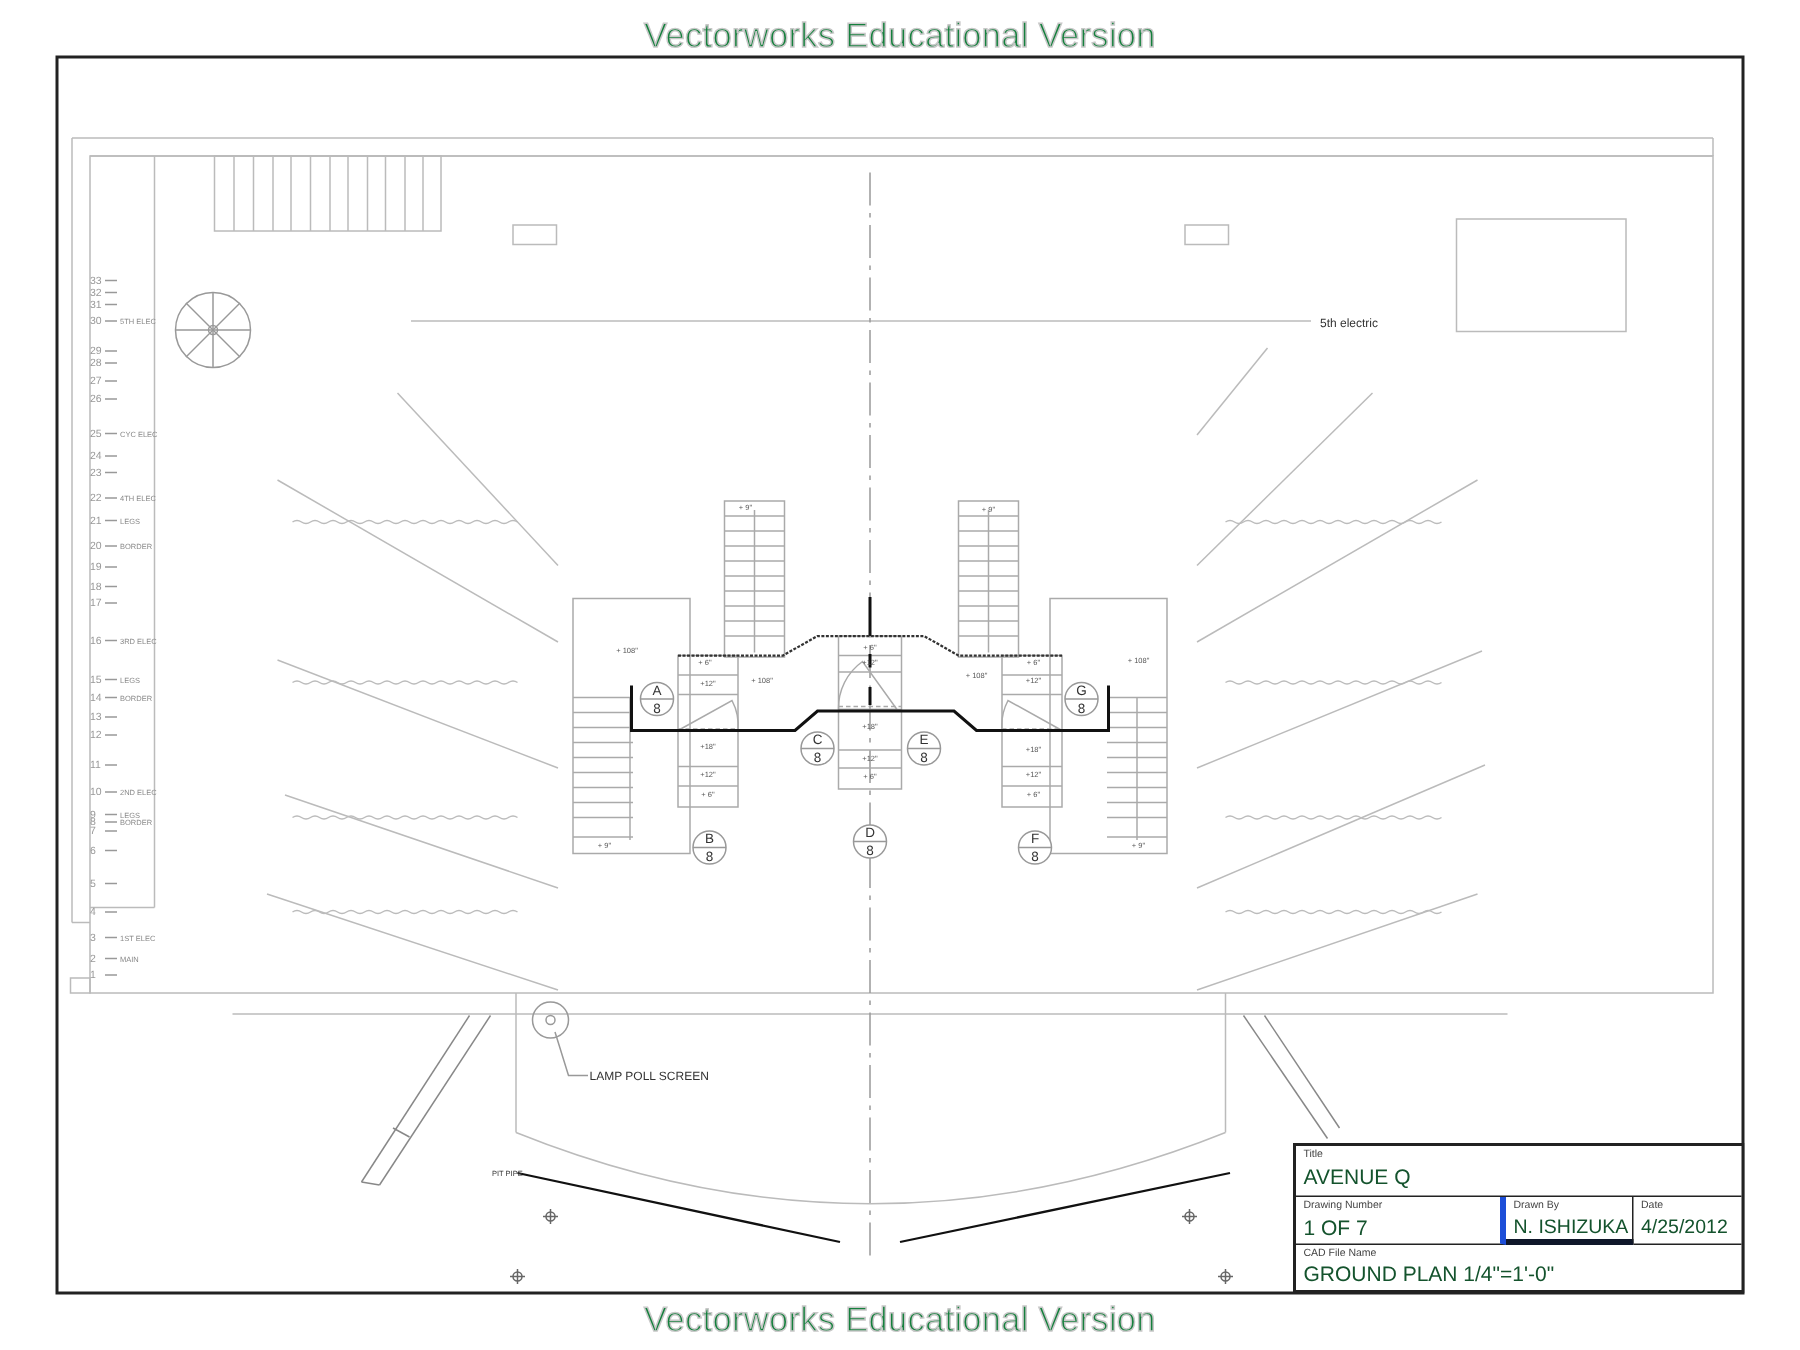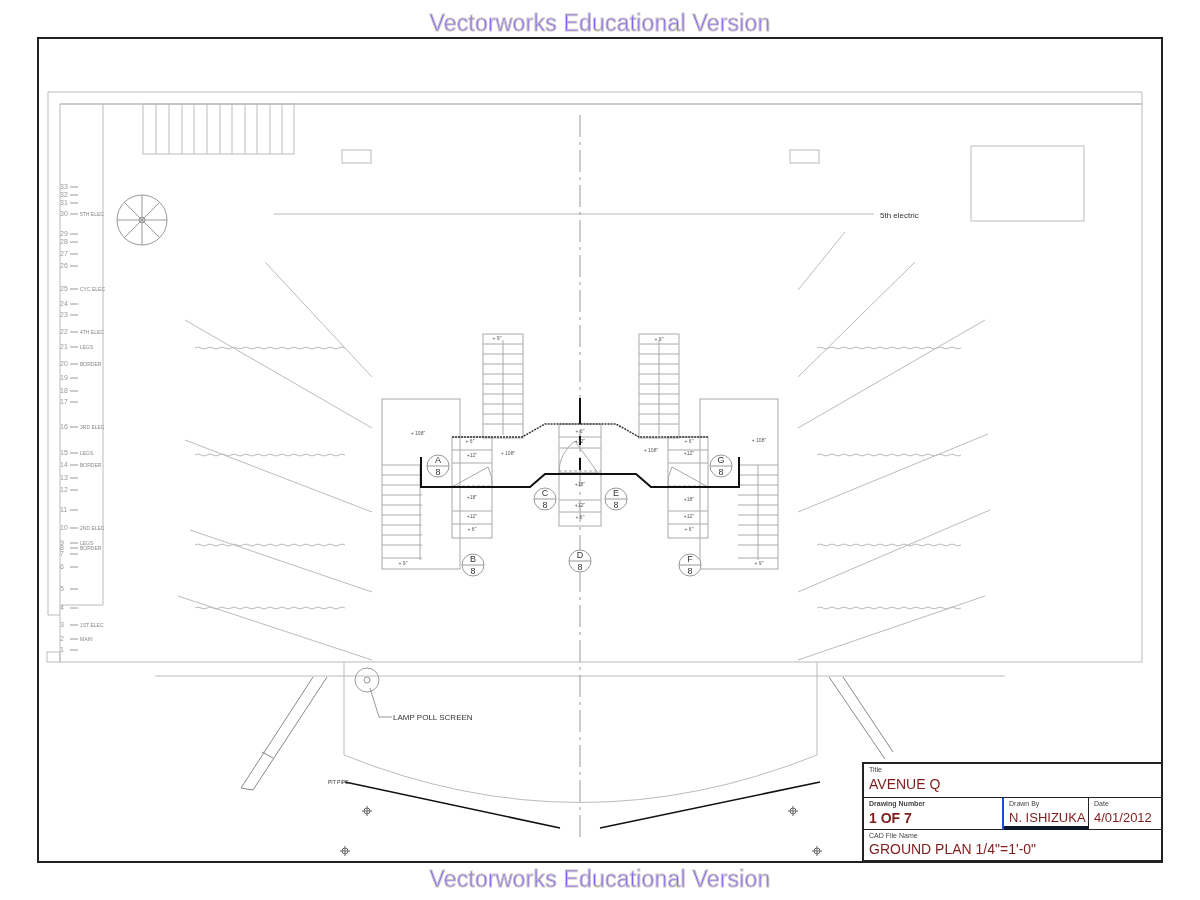--- a/index.html
+++ b/index.html
@@ -1,22 +1,22 @@
 <!DOCTYPE html>
 <html><head>
 <meta charset="utf-8">
 <style>
   html,body{margin:0;padding:0;background:#fff;}
   body{width:1200px;height:900px;position:relative;overflow:hidden;font-family:"Liberation Sans",sans-serif;}
   svg{position:absolute;left:0;top:0;}
-  .wm{position:absolute;left:0;width:1200px;text-align:center;font-family:"Liberation Sans",sans-serif;font-size:23px;color:#8b5cf6;-webkit-text-stroke:1px #c8c8c8;letter-spacing:0.2px;}
+  .wm{position:absolute;left:0;width:1200px;text-align:center;font-family:"Liberation Sans",sans-serif;font-size:23px;color:#15803d;-webkit-text-stroke:1px #c8c8c8;letter-spacing:0.2px;}
   .tb{position:absolute;border:2px solid #222;background:#fff;box-sizing:border-box;}
   .cell{position:absolute;box-sizing:border-box;}
   .lbl{position:absolute;left:5px;top:2px;font-size:7px;color:#444;}
-  .val{position:absolute;left:5px;font-size:14px;color:#7f1d1d;}
+  .val{position:absolute;left:5px;font-size:14px;color:#14532d;}
   .tiny{font-family:"Liberation Sans",sans-serif;font-size:6px;fill:#888;}
   .lnum{font-family:"Liberation Sans",sans-serif;font-size:7px;fill:#999;}
   .dim{font-family:"Liberation Sans",sans-serif;font-size:5px;fill:#555;}
   .mk{font-family:"Liberation Sans",sans-serif;font-size:9px;fill:#333;text-anchor:middle;}
 </style>
 </head>
 <body>
 
 <div class="wm" style="top:10px;">Vectorworks Educational Version</div>
 <div class="wm" style="top:866px;">Vectorworks Educational Version</div>
@@ -378,29 +378,29 @@
       <line x1="812" y1="851" x2="822" y2="851"></line>
       <line x1="817" y1="846" x2="817" y2="856"></line>
   </g>
 </svg>
 
 <div class="tb" style="left:862px;top:762px;width:301px;height:100px;">
   <div class="cell" style="left:0;top:0;width:297px;height:34px;border-bottom:1px solid #222;">
     <span class="lbl">Title</span>
     <span class="val" style="top:12px;">AVENUE Q</span>
   </div>
-  <div class="cell" style="left:0;top:34px;width:140px;height:32px;border-bottom:1px solid #222;border-right:2px solid #1d4ed8;font-weight:bold;">
+  <div class="cell" style="left:0;top:34px;width:140px;height:32px;border-bottom:1px solid #222;border-right:4px solid #1d4ed8;">
     <span class="lbl">Drawing Number</span>
     <span class="val" style="top:12px;">1 OF 7</span>
   </div>
   <div class="cell" style="left:140px;top:34px;width:85px;height:32px;border-bottom:4px solid #0f172a;border-right:1px solid #222;">
     <span class="lbl">Drawn By</span>
     <span class="val" style="top:12px;font-size:13px;">N. ISHIZUKA</span>
   </div>
   <div class="cell" style="left:225px;top:34px;width:72px;height:32px;border-bottom:1px solid #222;">
     <span class="lbl">Date</span>
-    <span class="val" style="top:12px;font-size:13px;">4/01/2012</span>
+    <span class="val" style="top:12px;font-size:13px;">4/25/2012</span>
   </div>
   <div class="cell" style="left:0;top:66px;width:297px;height:30px;">
     <span class="lbl">CAD File Name</span>
     <span class="val" style="top:11px;">GROUND PLAN 1/4"=1'-0"</span>
   </div>
 </div>
 
 </body></html>

